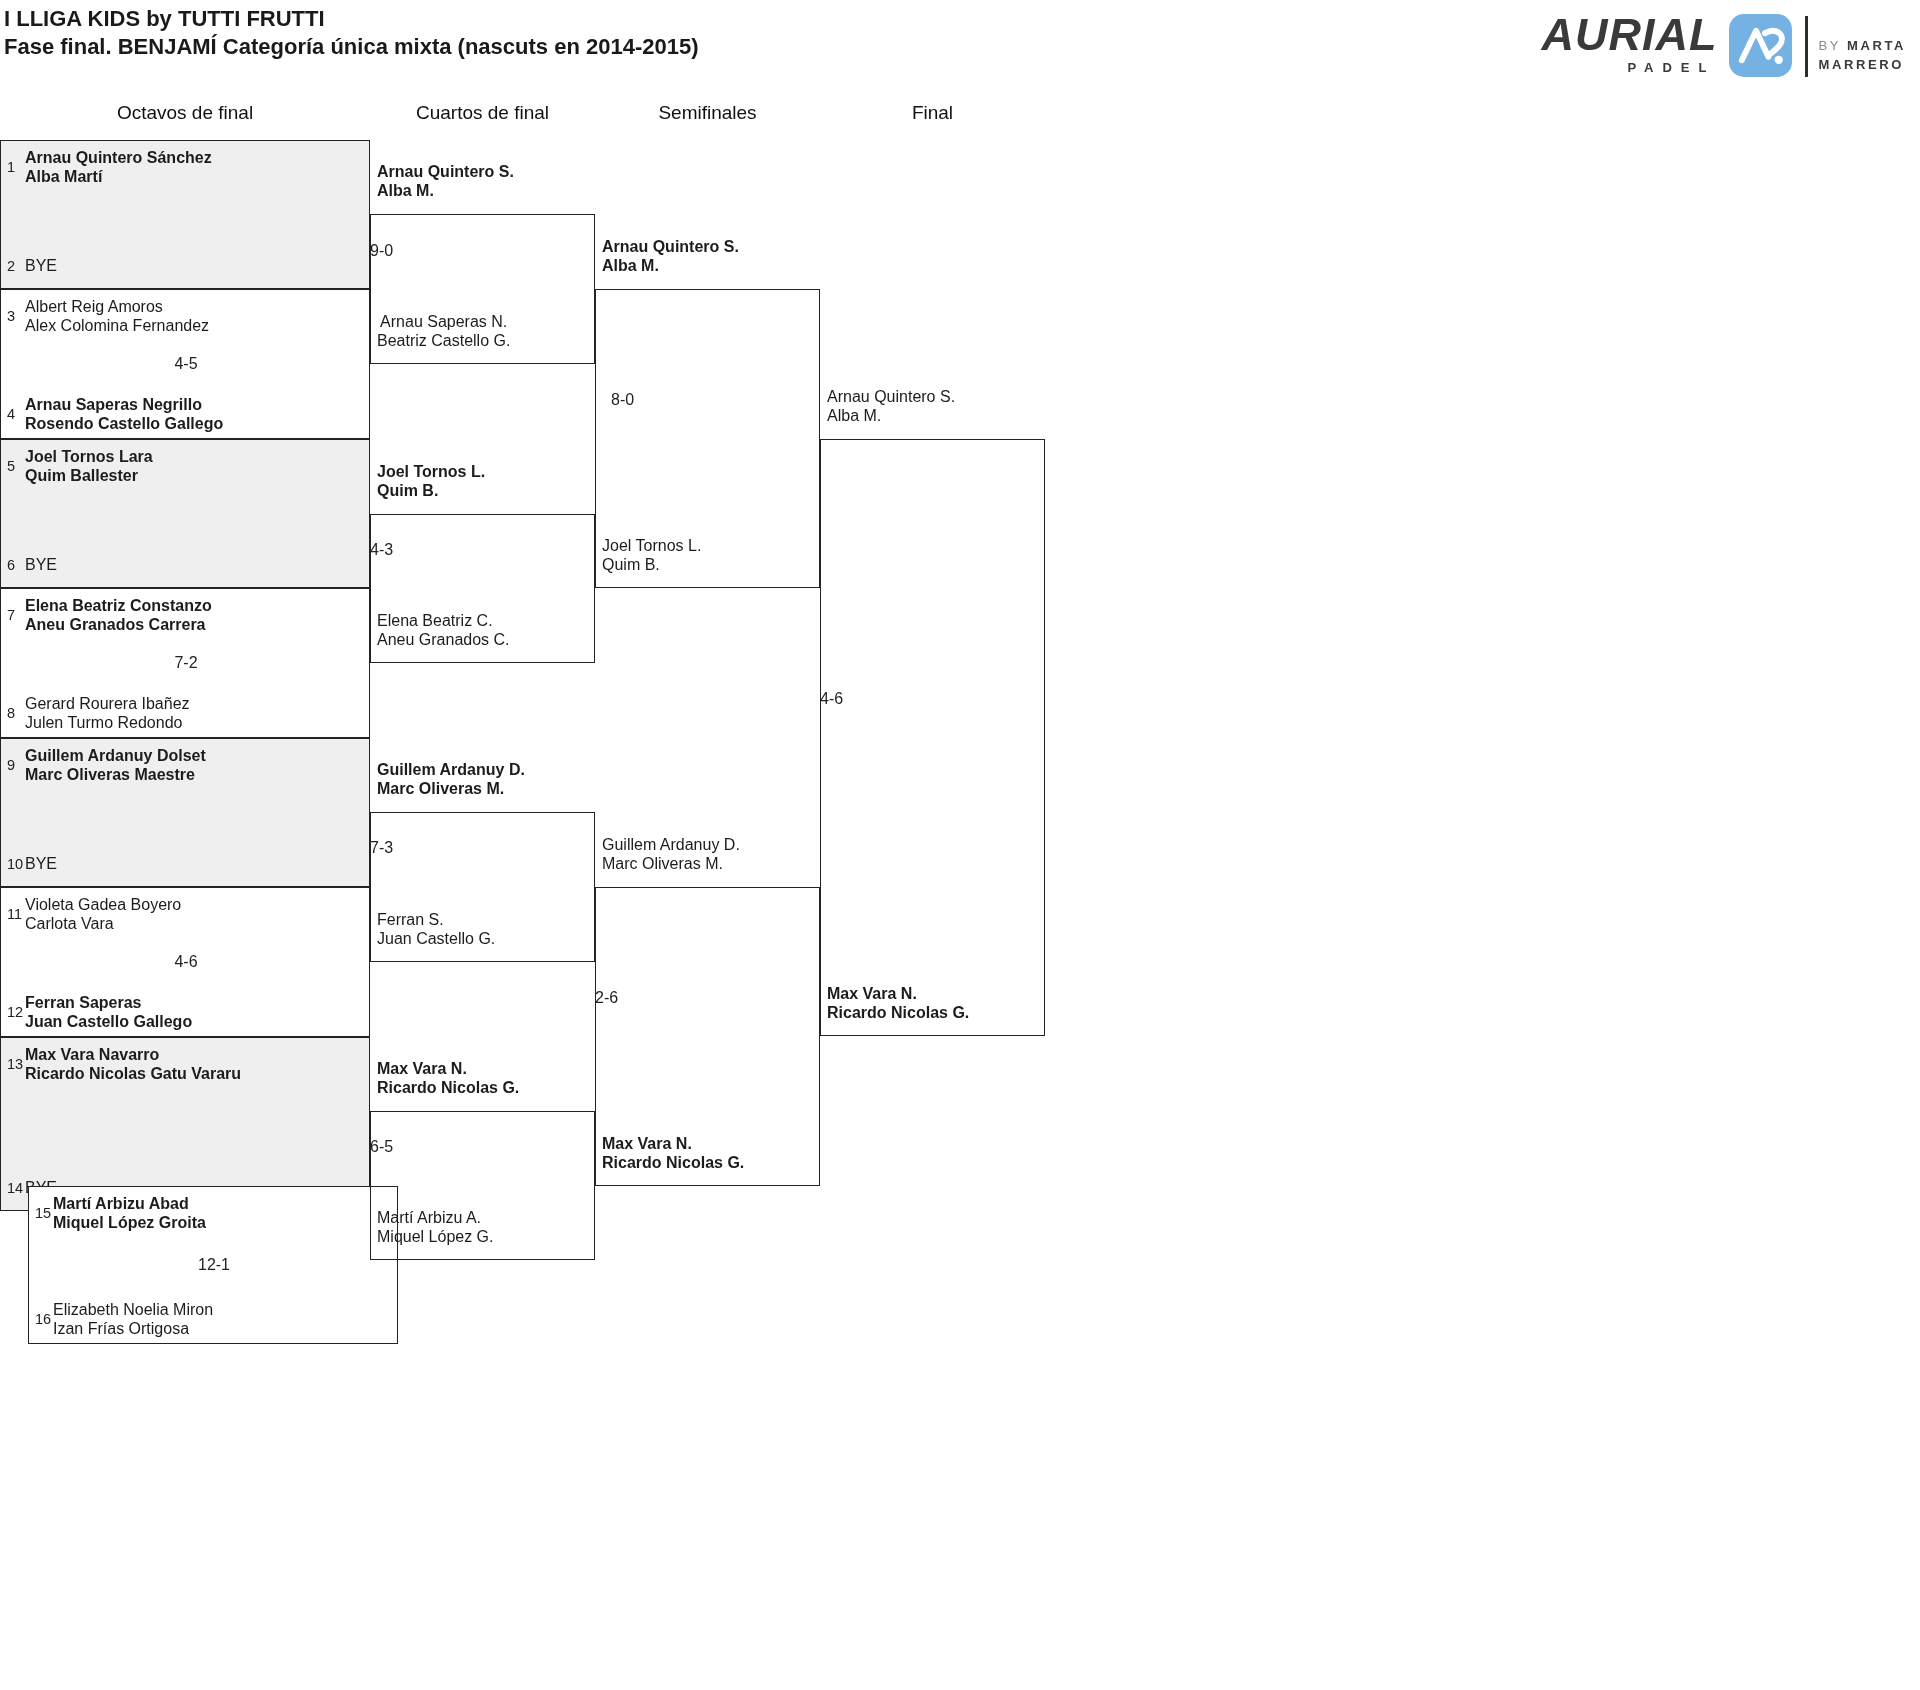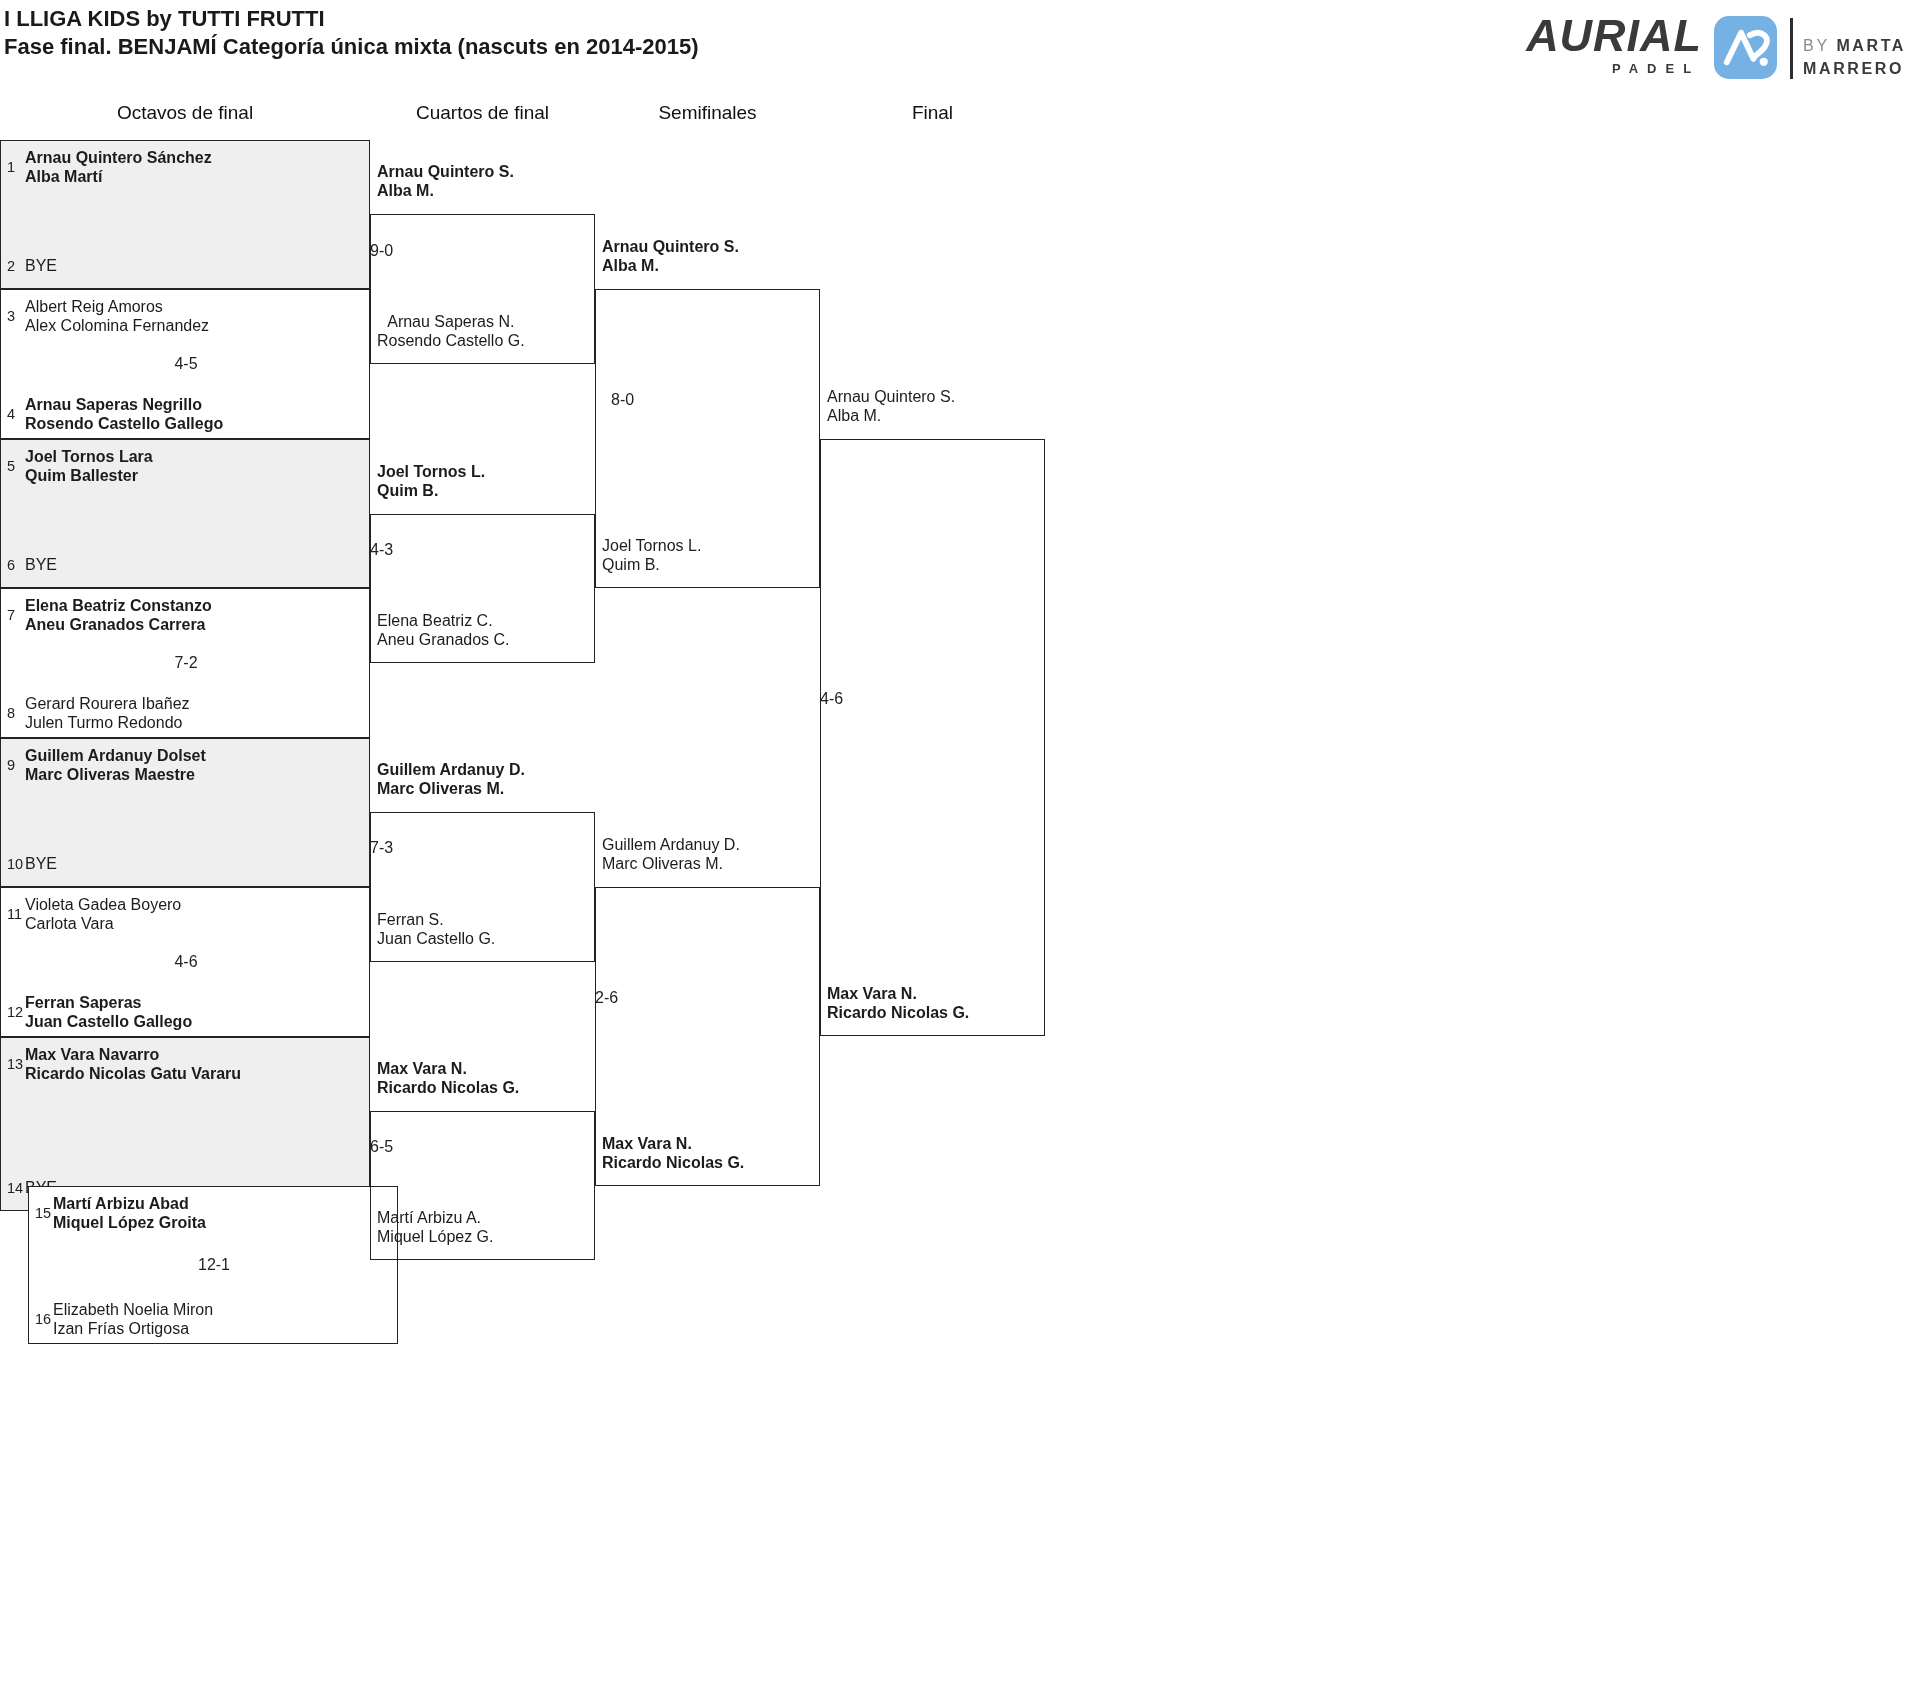--- a/index.html
+++ b/index.html
@@ -10,21 +10,21 @@
   .title{position:absolute;left:4px;top:5px;font-size:22px;font-weight:700;line-height:28px;color:#1a1a1a;}
 
   
   .logo{position:absolute;top:8px;right:14px;display:flex;align-items:center;}
   .brand{text-align:right;margin-right:12px;}
   .brand-word{font-size:45px;font-weight:800;font-style:italic;color:#3a3a3a;line-height:48px;letter-spacing:1px;}
   .brand-padel{font-size:13px;font-weight:700;letter-spacing:9px;color:#3a3a3a;margin-right:2px;margin-top:1px;}
   .appicon{width:63px;height:63px;border-radius:15px;background:#76b1e3;flex:none;margin-top:6px;}
   .appicon svg{display:block;width:63px;height:63px;}
   .vbar{width:3px;height:61px;background:#2e2e2e;margin:8px 10px 0 13px;flex:none;}
-  .byline{font-size:16px;letter-spacing:2.6px;font-weight:700;color:#3a3a3a;line-height:1.45;margin-top:26px;white-space:nowrap;}
+  .byline{font-size:13px;letter-spacing:2.6px;font-weight:700;color:#3a3a3a;line-height:1.45;margin-top:26px;white-space:nowrap;}
   .byline .by{color:#8a8a8a;font-weight:500;}
 
   
   .roundhead{position:absolute;top:102px;text-align:center;font-size:19px;font-weight:500;color:#111;}
   .rh-r16{left:0;width:370px;}
   .rh-qf{left:370px;width:225px;}
   .rh-sf{left:595px;width:225px;}
   .rh-f{left:820px;width:225px;}
 
   
@@ -223,21 +223,21 @@
   <div class="wire" style="left:370px;width:225px;top:514px;height:149px;"></div>
   <div class="wire" style="left:370px;width:225px;top:812px;height:150px;"></div>
   <div class="wire" style="left:370px;width:225px;top:1111px;height:149px;"></div>
 
   <div class="fentry w" style="left:377px;top:162px;">
     <div>Arnau Quintero S.</div>
       <div>Alba M.</div>
   </div>
   <div class="fentry" style="left:377px;top:312px;text-align:center;">
     <div>Arnau Saperas N.</div>
-      <div>Rosendo Castello G.</div>
+      <div>Beatriz Castello G.</div>
   </div>
   <div class="fentry w" style="left:377px;top:462px;">
     <div>Joel Tornos L.</div>
       <div>Quim B.</div>
   </div>
   <div class="fentry" style="left:377px;top:611px;">
     <div>Elena Beatriz C.</div>
       <div>Aneu Granados C.</div>
   </div>
   <div class="fentry w" style="left:377px;top:760px;">

